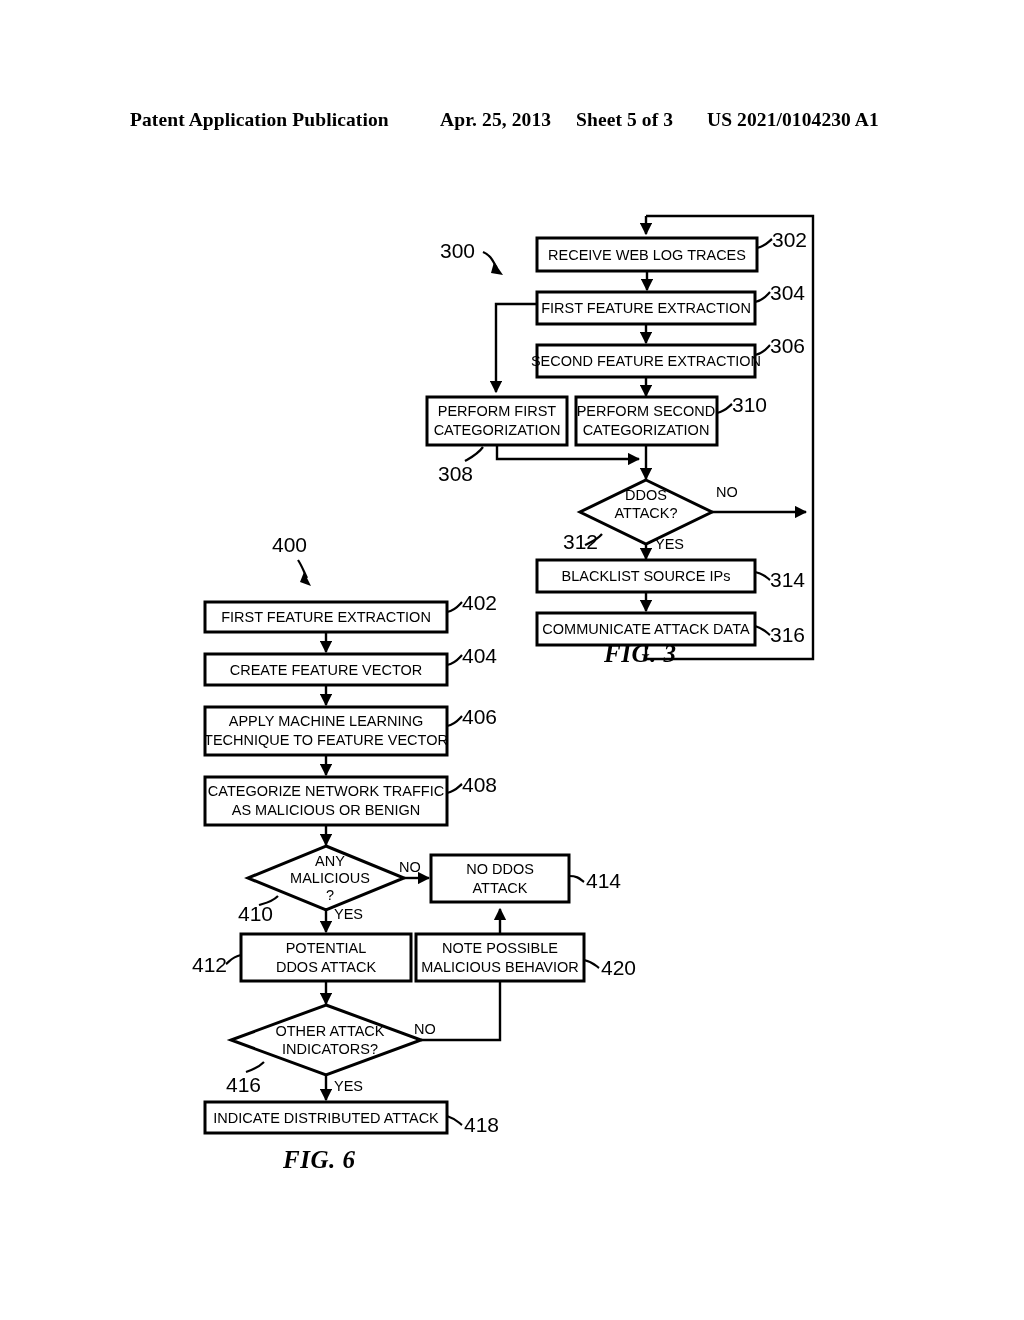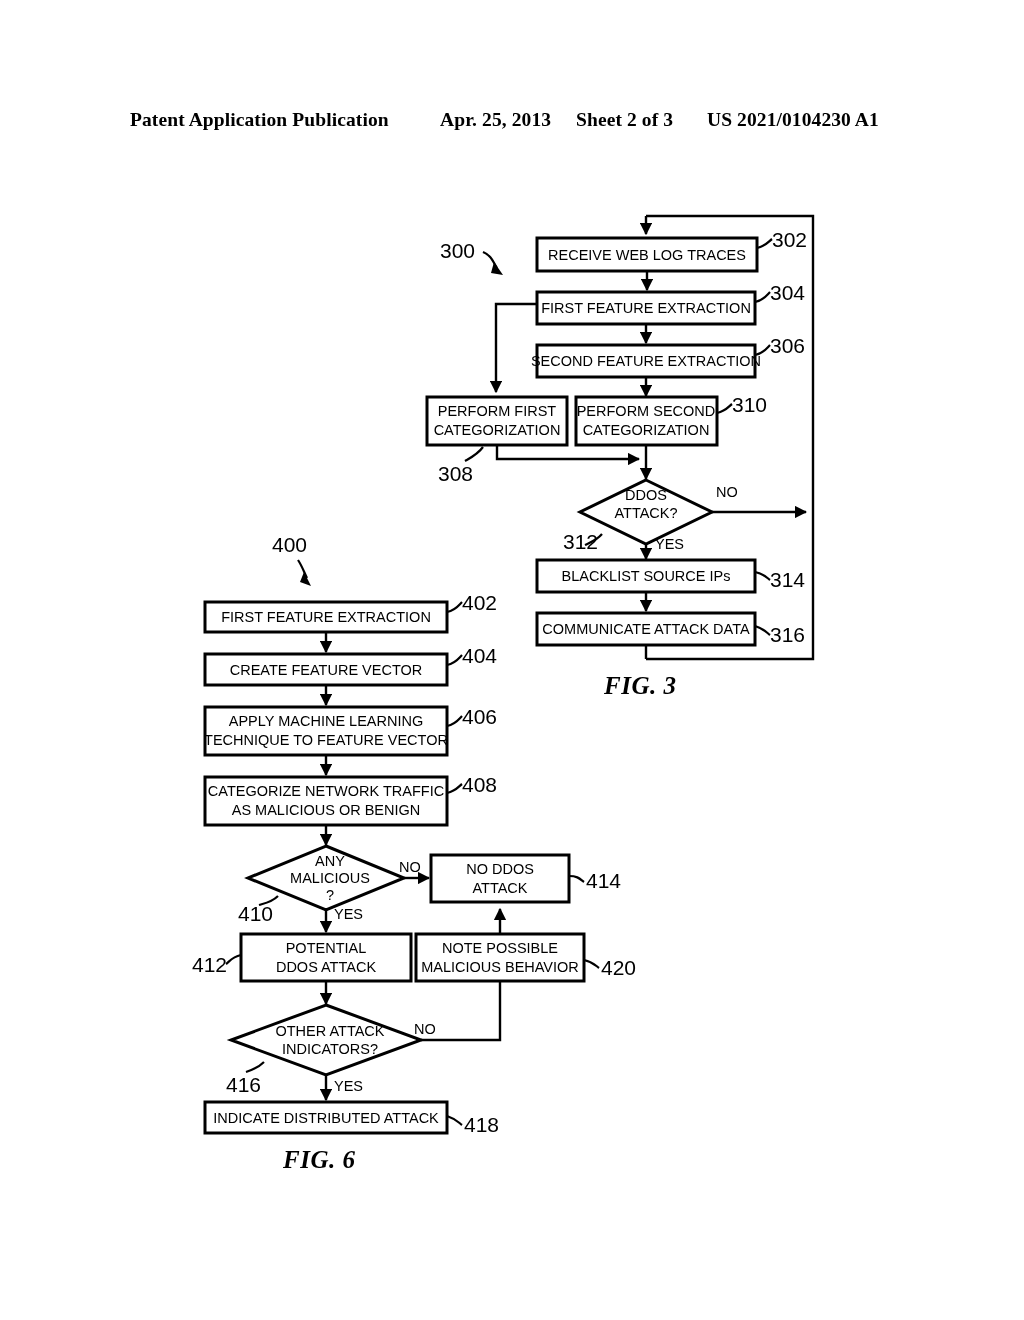--- a/index.html
+++ b/index.html
@@ -42,21 +42,21 @@
 
   
   .fig-caption {
     position: absolute;
     font-family: "Liberation Serif", serif;
     font-style: italic;
     font-weight: bold;
     font-size: 25px;
     letter-spacing: 0.5px;
   }
-  #fig3-caption { left: 604px; top: 672px; }
+  #fig3-caption { left: 604px; top: 640px; }
   #fig4-caption { left: 283px; top: 1146px; }
 
   
   #diagram-layer {
     position: absolute;
     left: 0;
     top: 0;
     width: 1024px;
     height: 1320px;
   }
@@ -74,21 +74,21 @@
   .lead-line { stroke: #000000; stroke-width: 2.2; fill: none; }
 </style>
 </head>
 <body>
 
 <div id="page">
 
   <div id="page-header">
     <span class="hdr-left">Patent Application Publication</span>
     <span class="hdr-mid">Apr. 25, 2013</span>
-    <span class="hdr-mid2">Sheet 2 of 3</span>
+    <span class="hdr-mid2">Sheet 5 of 3</span>
     <span class="hdr-right">US 2021/0104230 A1</span>
   </div>
 
   <div class="fig-caption" id="fig3-caption">FIG. 3</div>
   <div class="fig-caption" id="fig4-caption">FIG. 6</div>
 
   <svg id="diagram-layer" viewBox="0 0 1024 1320">
     <defs>
       <marker id="arrow" viewBox="0 0 10 10" refX="9" refY="5" markerWidth="5.2" markerHeight="5.2" orient="auto-start-reverse">
         <path d="M 0 0 L 10 5 L 0 10 z" fill="#000"></path>

